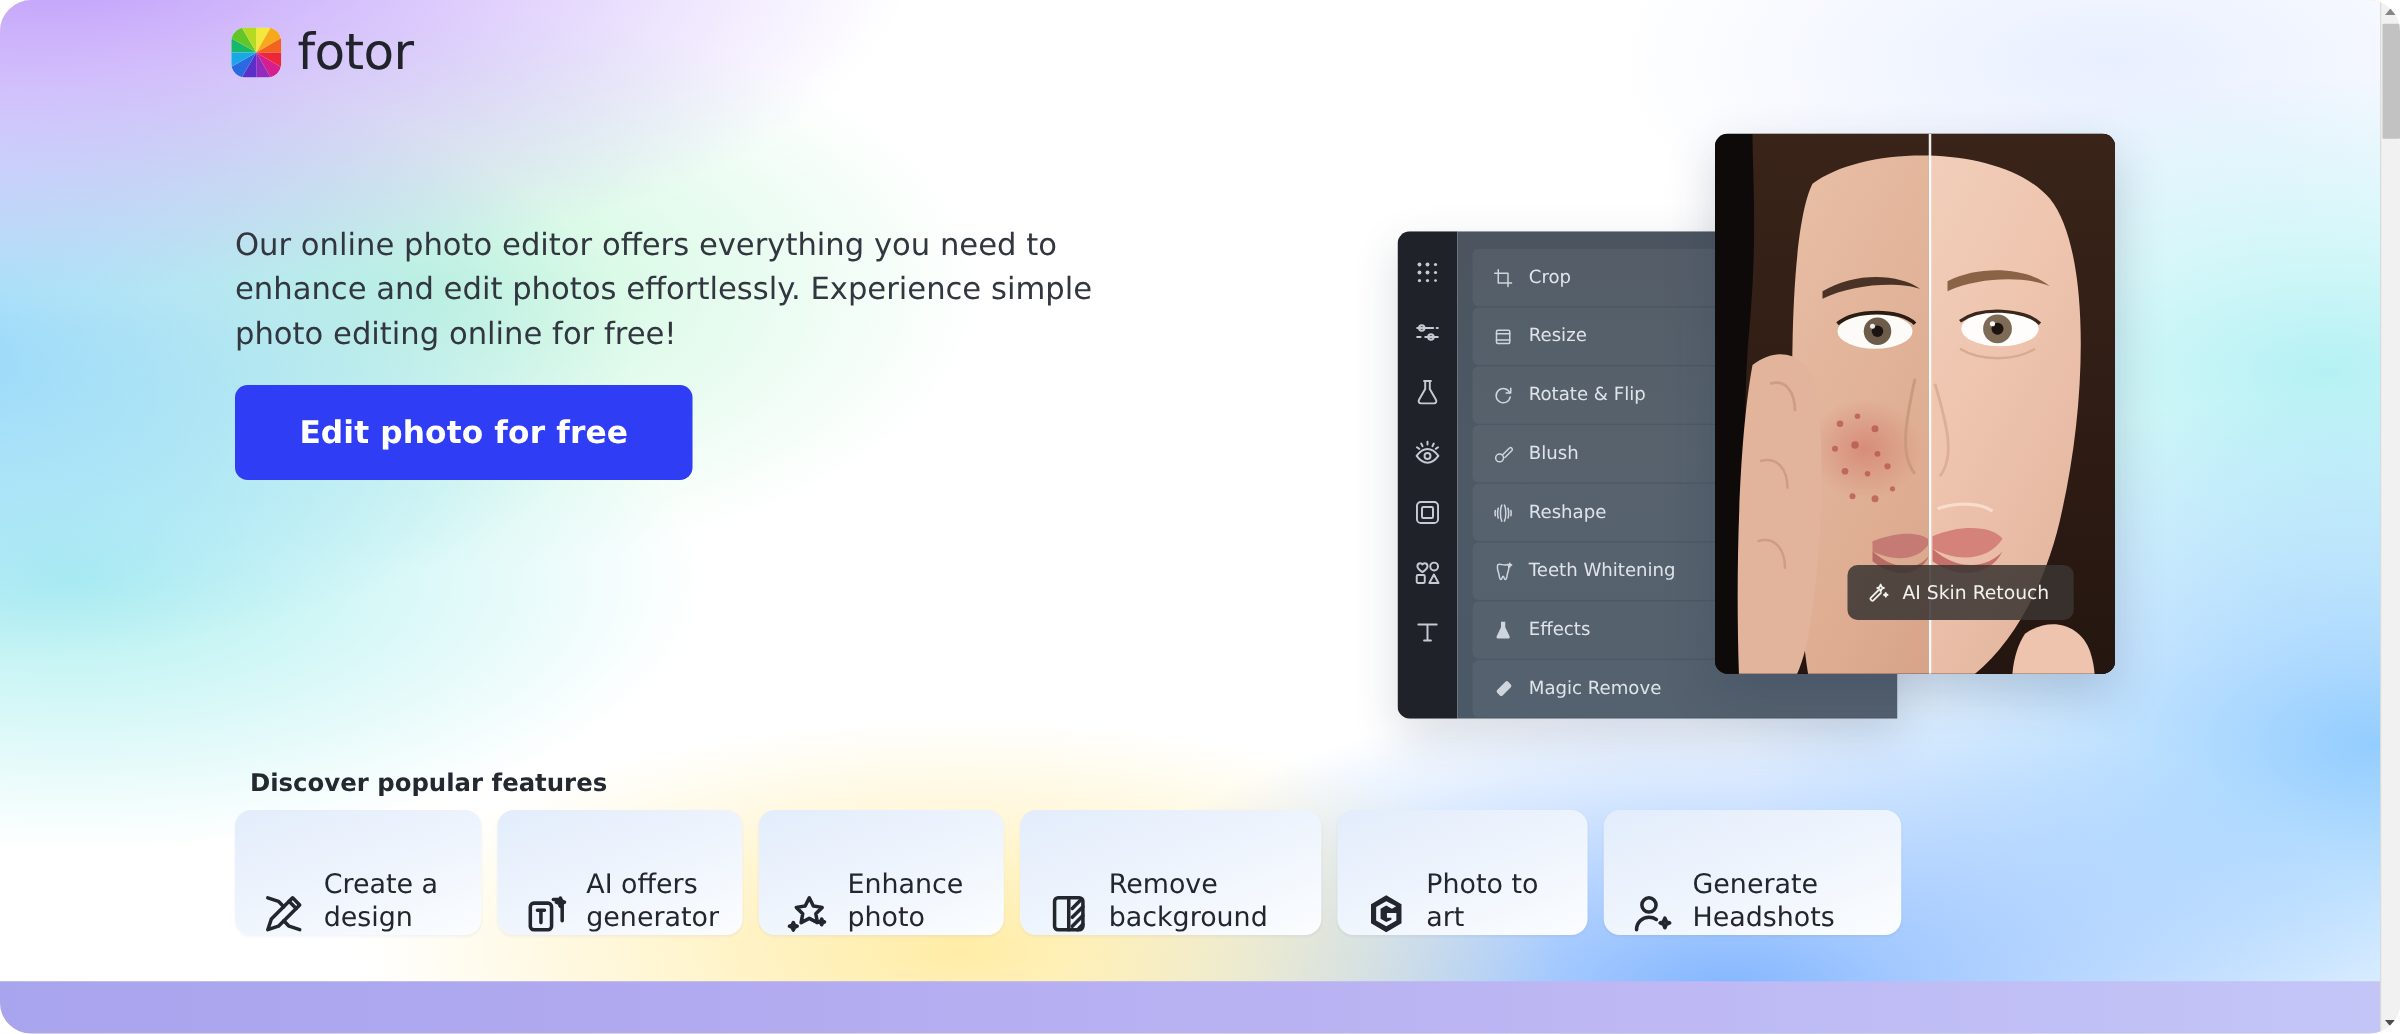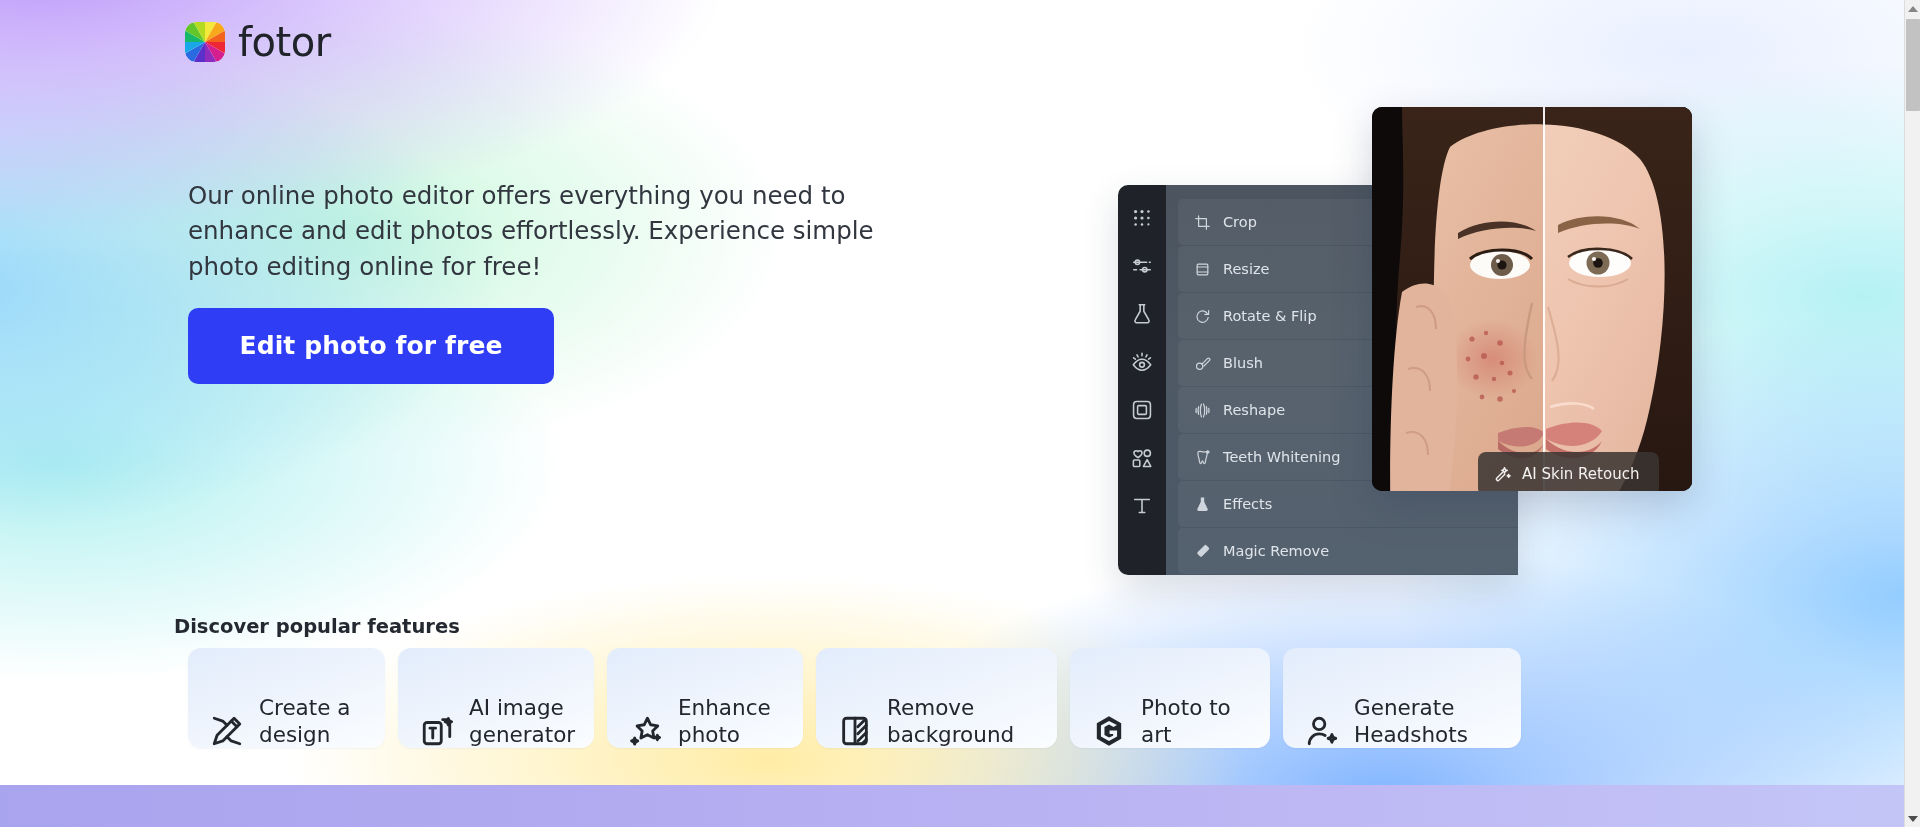--- a/index.html
+++ b/index.html
@@ -9,20 +9,21 @@
     font-family: "Liberation Sans", sans-serif;
     background: #ffffff;
   }
 
   
   #viewport {
     position: relative;
     width: 1920px; height: 827px;
     overflow: hidden;
     background: #fde047;
+    border-radius: 25px;
   }
 
   
   #bg {
     position: absolute; inset: 0;
     background-color: #ffffff;
     background-image:
       radial-gradient(58% 52% at 2% -4%,   rgba(186,150,250,.95) 0%, rgba(186,150,250,0) 62%),
       radial-gradient(46% 46% at -4% 34%,  rgba(133,208,250,.85) 0%, rgba(133,208,250,0) 66%),
       radial-gradient(40% 40% at 3% 56%,   rgba(150,235,235,.75) 0%, rgba(150,235,235,0) 66%),
@@ -74,21 +75,21 @@
     width: 366px; height: 76px;
     background: #2f3df5; color: #fff;
     border: none; border-radius: 10px;
     font-size: 25px; font-weight: 700; letter-spacing: .1px;
     cursor: pointer;
     font-family: "DejaVu Sans", sans-serif;
   }
 
   
   #discover-label {
-    position: absolute; left: 174px; top: 615px;
+    position: absolute; left: 200px; top: 615px;
     font-size: 19.5px; font-weight: 700; color: #242830;
     font-family: "DejaVu Sans", sans-serif;
   }
 
   
   #cards {
     position: absolute; left: 188px; top: 648px;
     display: flex; gap: 13px;
   }
   .card {
@@ -131,21 +132,21 @@
     padding-left: 16px;
     border-radius: 5px 0 0 5px;
     cursor: pointer;
   }
   .tool-icon { width: 17px; height: 17px; color: #cfd5dc; flex: 0 0 auto; display: block; }
   .tool-label { font-size: 14.5px; color: #dfe4ea; font-family: "DejaVu Sans", sans-serif; }
 
   
   #photo-card {
     position: absolute; left: 254px; top: -78px;
-    width: 320px; height: 384px;
+    width: 320px; height: 432px;
     border-radius: 10px; overflow: hidden;
     box-shadow: 0 16px 40px rgba(35,50,85,.22);
     background: #0b0808;
   }
   #photo-svg { display: block; width: 320px; height: 453px; }
   #divider {
     position: absolute; top: 0; bottom: 0; left: 171px;
     width: 2px; background: rgba(255,255,255,.92);
   }
   #tooltip {
@@ -236,21 +237,21 @@
           <span class="card-label">Create a
 design</span>
         </div>
         <div class="card" style="width: 196px;">
           <svg viewBox="0 0 24 24" fill="none" stroke="currentColor" stroke-width="2" stroke-linecap="round" stroke-linejoin="round" class="card-icon">
             <rect x="3" y="6" width="12" height="15" rx="2"></rect>
             <path d="M7 10h4M9 10v7"></path>
             <path d="M16 4h3a2 2 0 0 1 2 2v10"></path>
             <path d="M20 3.2l.7 1.6 1.6.7-1.6.7-.7 1.6-.7-1.6-1.6-.7 1.6-.7z"></path>
           </svg>
-          <span class="card-label">AI image
+          <span class="card-label">AI offers
 generator</span>
         </div>
         <div class="card" style="width: 196px;">
           <svg viewBox="0 0 24 24" fill="none" stroke="currentColor" stroke-width="2" stroke-linecap="round" stroke-linejoin="round" class="card-icon">
             <path d="M13 3l2.3 4.6 5 .8-3.6 3.6.9 5-4.6-2.4-4.6 2.4.9-5L5.7 8.4l5-.8z"></path>
             <path d="M4 17l.7 1.5L6.2 19l-1.5.7L4 21.2l-.7-1.5L1.8 19l1.5-.5z"></path>
             <path d="M20 15l.5 1.1 1.1.5-1.1.5-.5 1.1-.5-1.1-1.1-.5 1.1-.5z"></path>
           </svg>
           <span class="card-label">Enhance
 photo</span>

